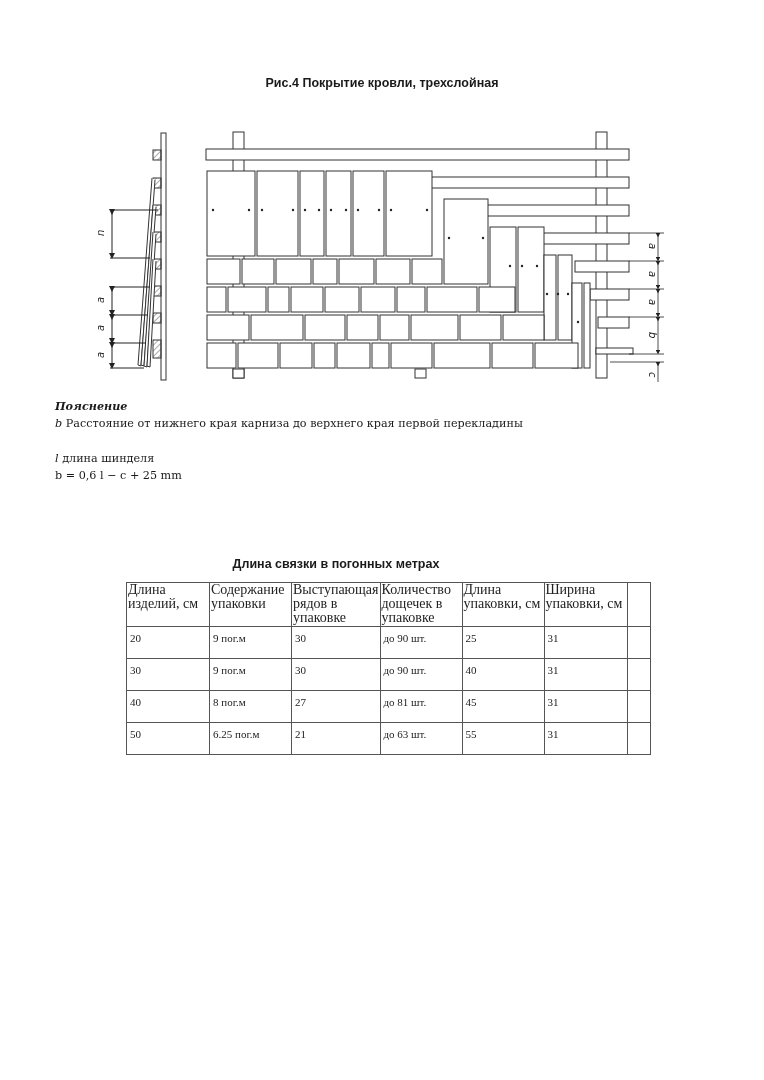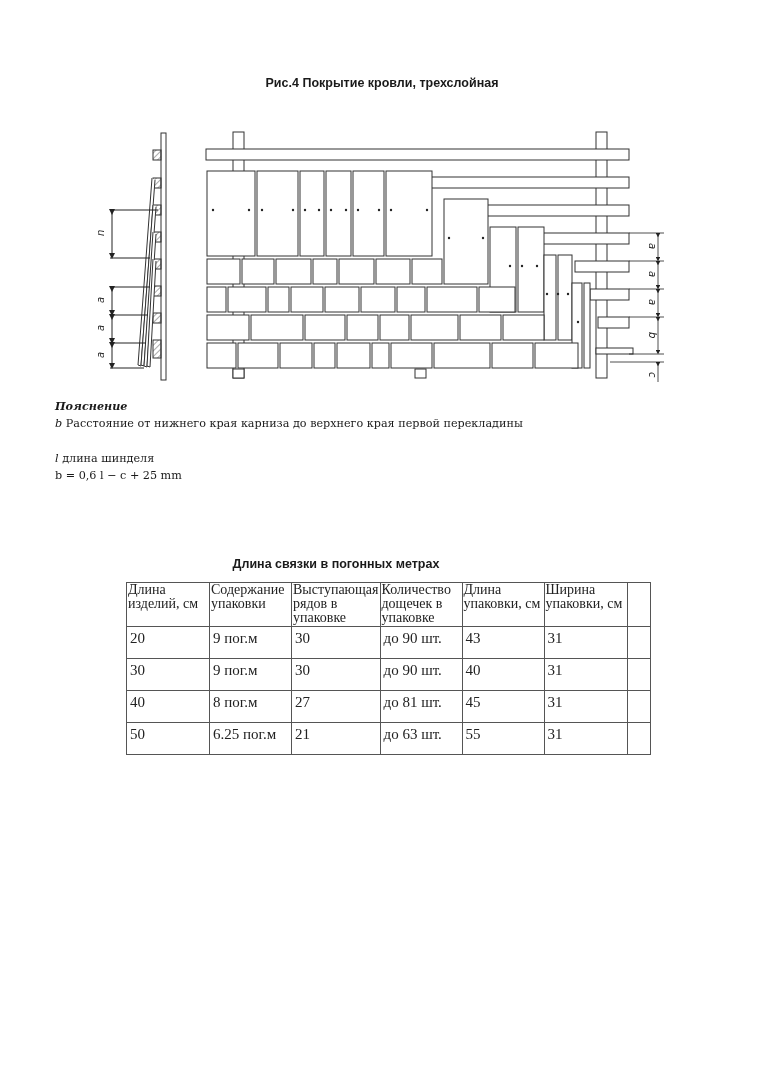--- a/index.html
+++ b/index.html
@@ -7,21 +7,21 @@
   .fig-title { position:absolute; left:0; width:764px; top:76px; text-align:center; font-family:"Liberation Sans", sans-serif; font-weight:bold; font-size:12.5px; }
   .drawing { position:absolute; left:0; top:120px; }
   .legend { position:absolute; left:55px; top:398px; font-family:"DejaVu Serif", serif; font-size:11.2px; line-height:17.3px; }
   .legend .head { font-weight:bold;font-style:italic; }
   .legend i { font-family:"DejaVu Serif", serif; }
   .legend .gap { height:17px; }
   .tbl-title { position:absolute; left:0; width:672px; top:557px; text-align:center; font-family:"Liberation Sans", sans-serif; font-weight:bold; font-size:12.5px; }
   table.data { position:absolute; left:126px; top:582px; border-collapse:collapse; font-family:"Liberation Serif", serif; color:#222; }
   table.data td, table.data th { border:1px solid #555; vertical-align:top; text-align:left; padding:0 1px; font-weight:normal; }
   table.data th { font-size:14px; line-height:14px; height:43px;margin-top:32px; }
-  table.data td { font-size:15px; line-height:16px; height:28px; padding:3px 3px 0 3px;margin-top:48px; }
+  table.data td { font-size:11px; line-height:16px; height:28px; padding:3px 3px 0 3px;margin-top:48px; }
   .c1{width:80px}.c2{width:79px}.c3{width:79px}.c4{width:79px}.c5{width:79px}.c6{width:80px}.c7{width:20px}
 </style>
 </head>
 <body>
 
 <div class="fig-title">Рис.4 Покрытие кровли, трехслойная</div>
 
 <svg class="drawing" width="764" height="270" viewBox="0 120 764 270" xmlns="http://www.w3.org/2000/svg">
   <defs>
     <pattern id="hatch" width="4" height="4" patternUnits="userSpaceOnUse" patternTransform="rotate(45)">
@@ -204,21 +204,21 @@
     <th class="c4">Количество дощечек в упаковке</th>
     <th class="c5">Длина упаковки, см</th>
     <th class="c6">Ширина упаковки, см</th>
     <th class="c7"></th>
   </tr>
   <tr>
     <td>20</td>
         <td>9 пог.м</td>
         <td>30</td>
         <td>до 90 шт.</td>
-        <td>43</td>
+        <td>25</td>
         <td>31</td>
         <td></td>
   </tr>
   <tr>
     <td>30</td>
         <td>9 пог.м</td>
         <td>30</td>
         <td>до 90 шт.</td>
         <td>40</td>
         <td>31</td>

